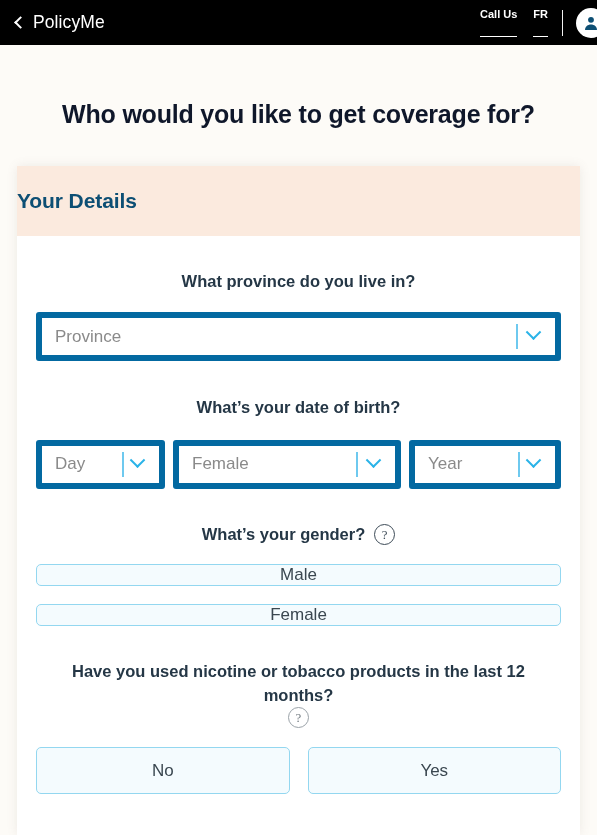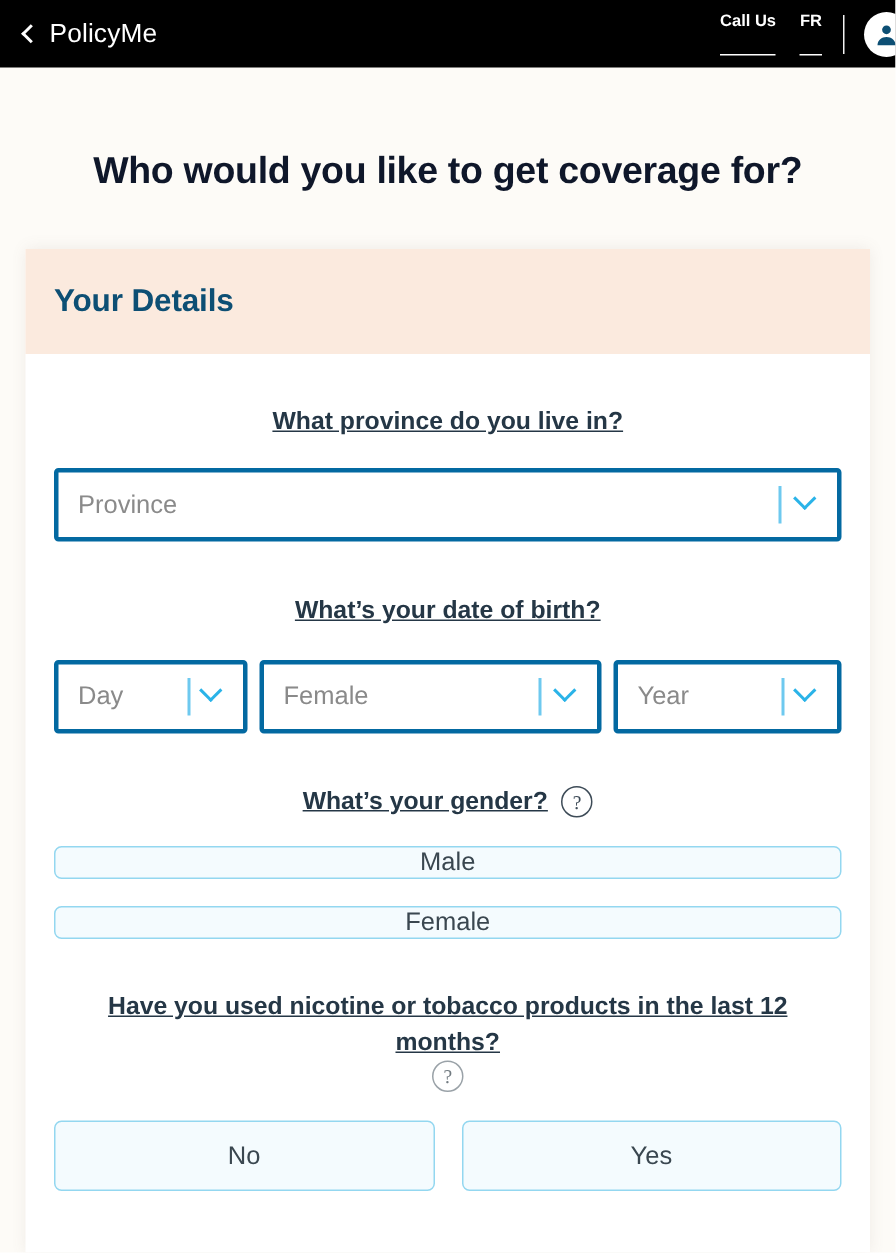--- a/index.html
+++ b/index.html
@@ -115,21 +115,20 @@
     bottom: 0;
     background: #ffffff;
     box-shadow: 0 0 10px rgba(120,110,100,0.12);
   }
 
   .card-banner {
     background: #fbeade;
     height: 70px;
     display: flex;
     align-items: center;
-    padding-left: 19px;
   }
 
   .card-banner-title {
     color: #0d4f74;
     font-size: 21px;
     font-weight: 700;
     letter-spacing: -0.1px;
   }
 
   .card-body {
@@ -148,21 +147,21 @@
     justify-content: center;
     flex-wrap: wrap;
     gap: 0 9px;
   }
 
   .q-province  { margin-top: 34px; }
   .q-dob       { margin-top: 35px; }
   .q-gender    { margin-top: 34px; }
   .q-nicotine  { margin-top: 34px; padding: 0 10px; }
 
-  .q-text { display: inline; text-decoration: underline; }
+  .q-text { display: inline; }
 
   .help-icon {
     width: 21px;
     height: 21px;
     border-radius: 50%;
     border: 1.3px solid #9aa2a8;
     color: #717a80;
     font-size: 13px;
     font-weight: 400;
     display: inline-flex;
@@ -183,21 +182,21 @@
   .select-row {
     display: flex;
     gap: 8px;
   }
 
   .row-province { margin-top: 19px; }
   .row-dob      { margin-top: 20px; }
 
   .select {
     height: 49px;
-    border: 3px solid #0369a1;
+    border: 6px solid #0369a1;
     border-radius: 3px;
     background: #ffffff;
     display: flex;
     align-items: center;
     position: relative;
     cursor: pointer;
     padding-left: 13px;
     padding-right: 10px;
   }
 

